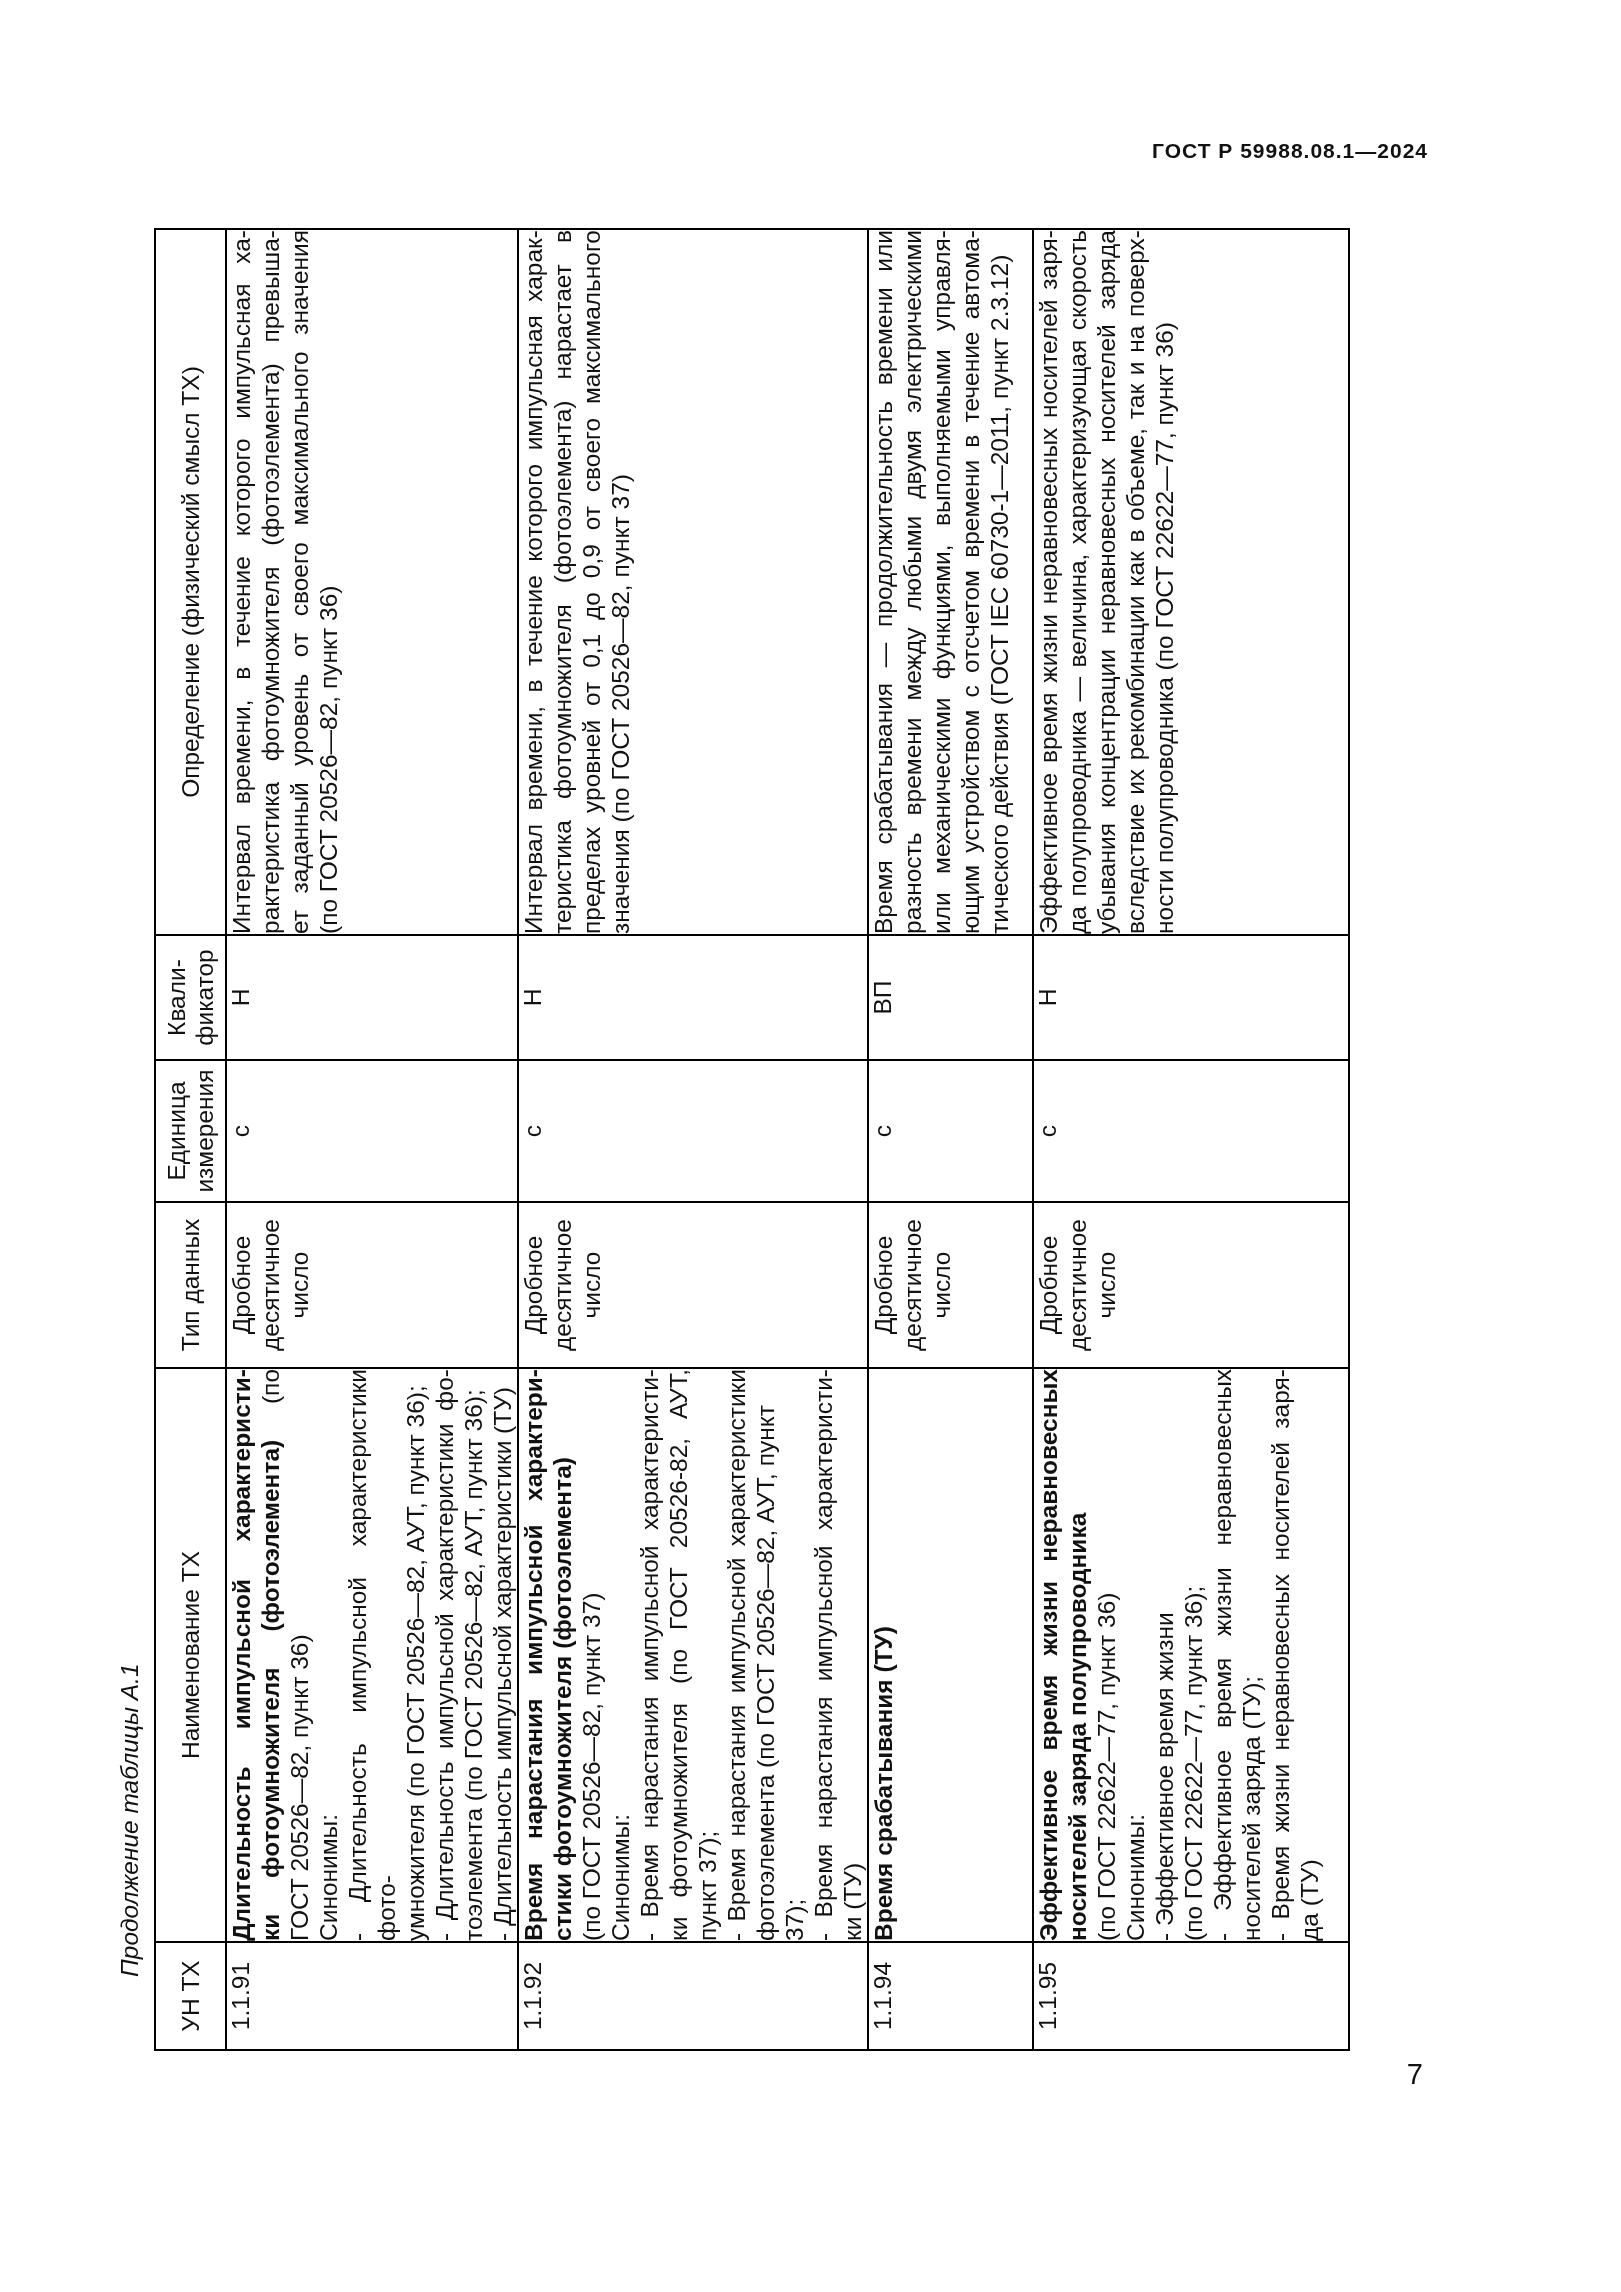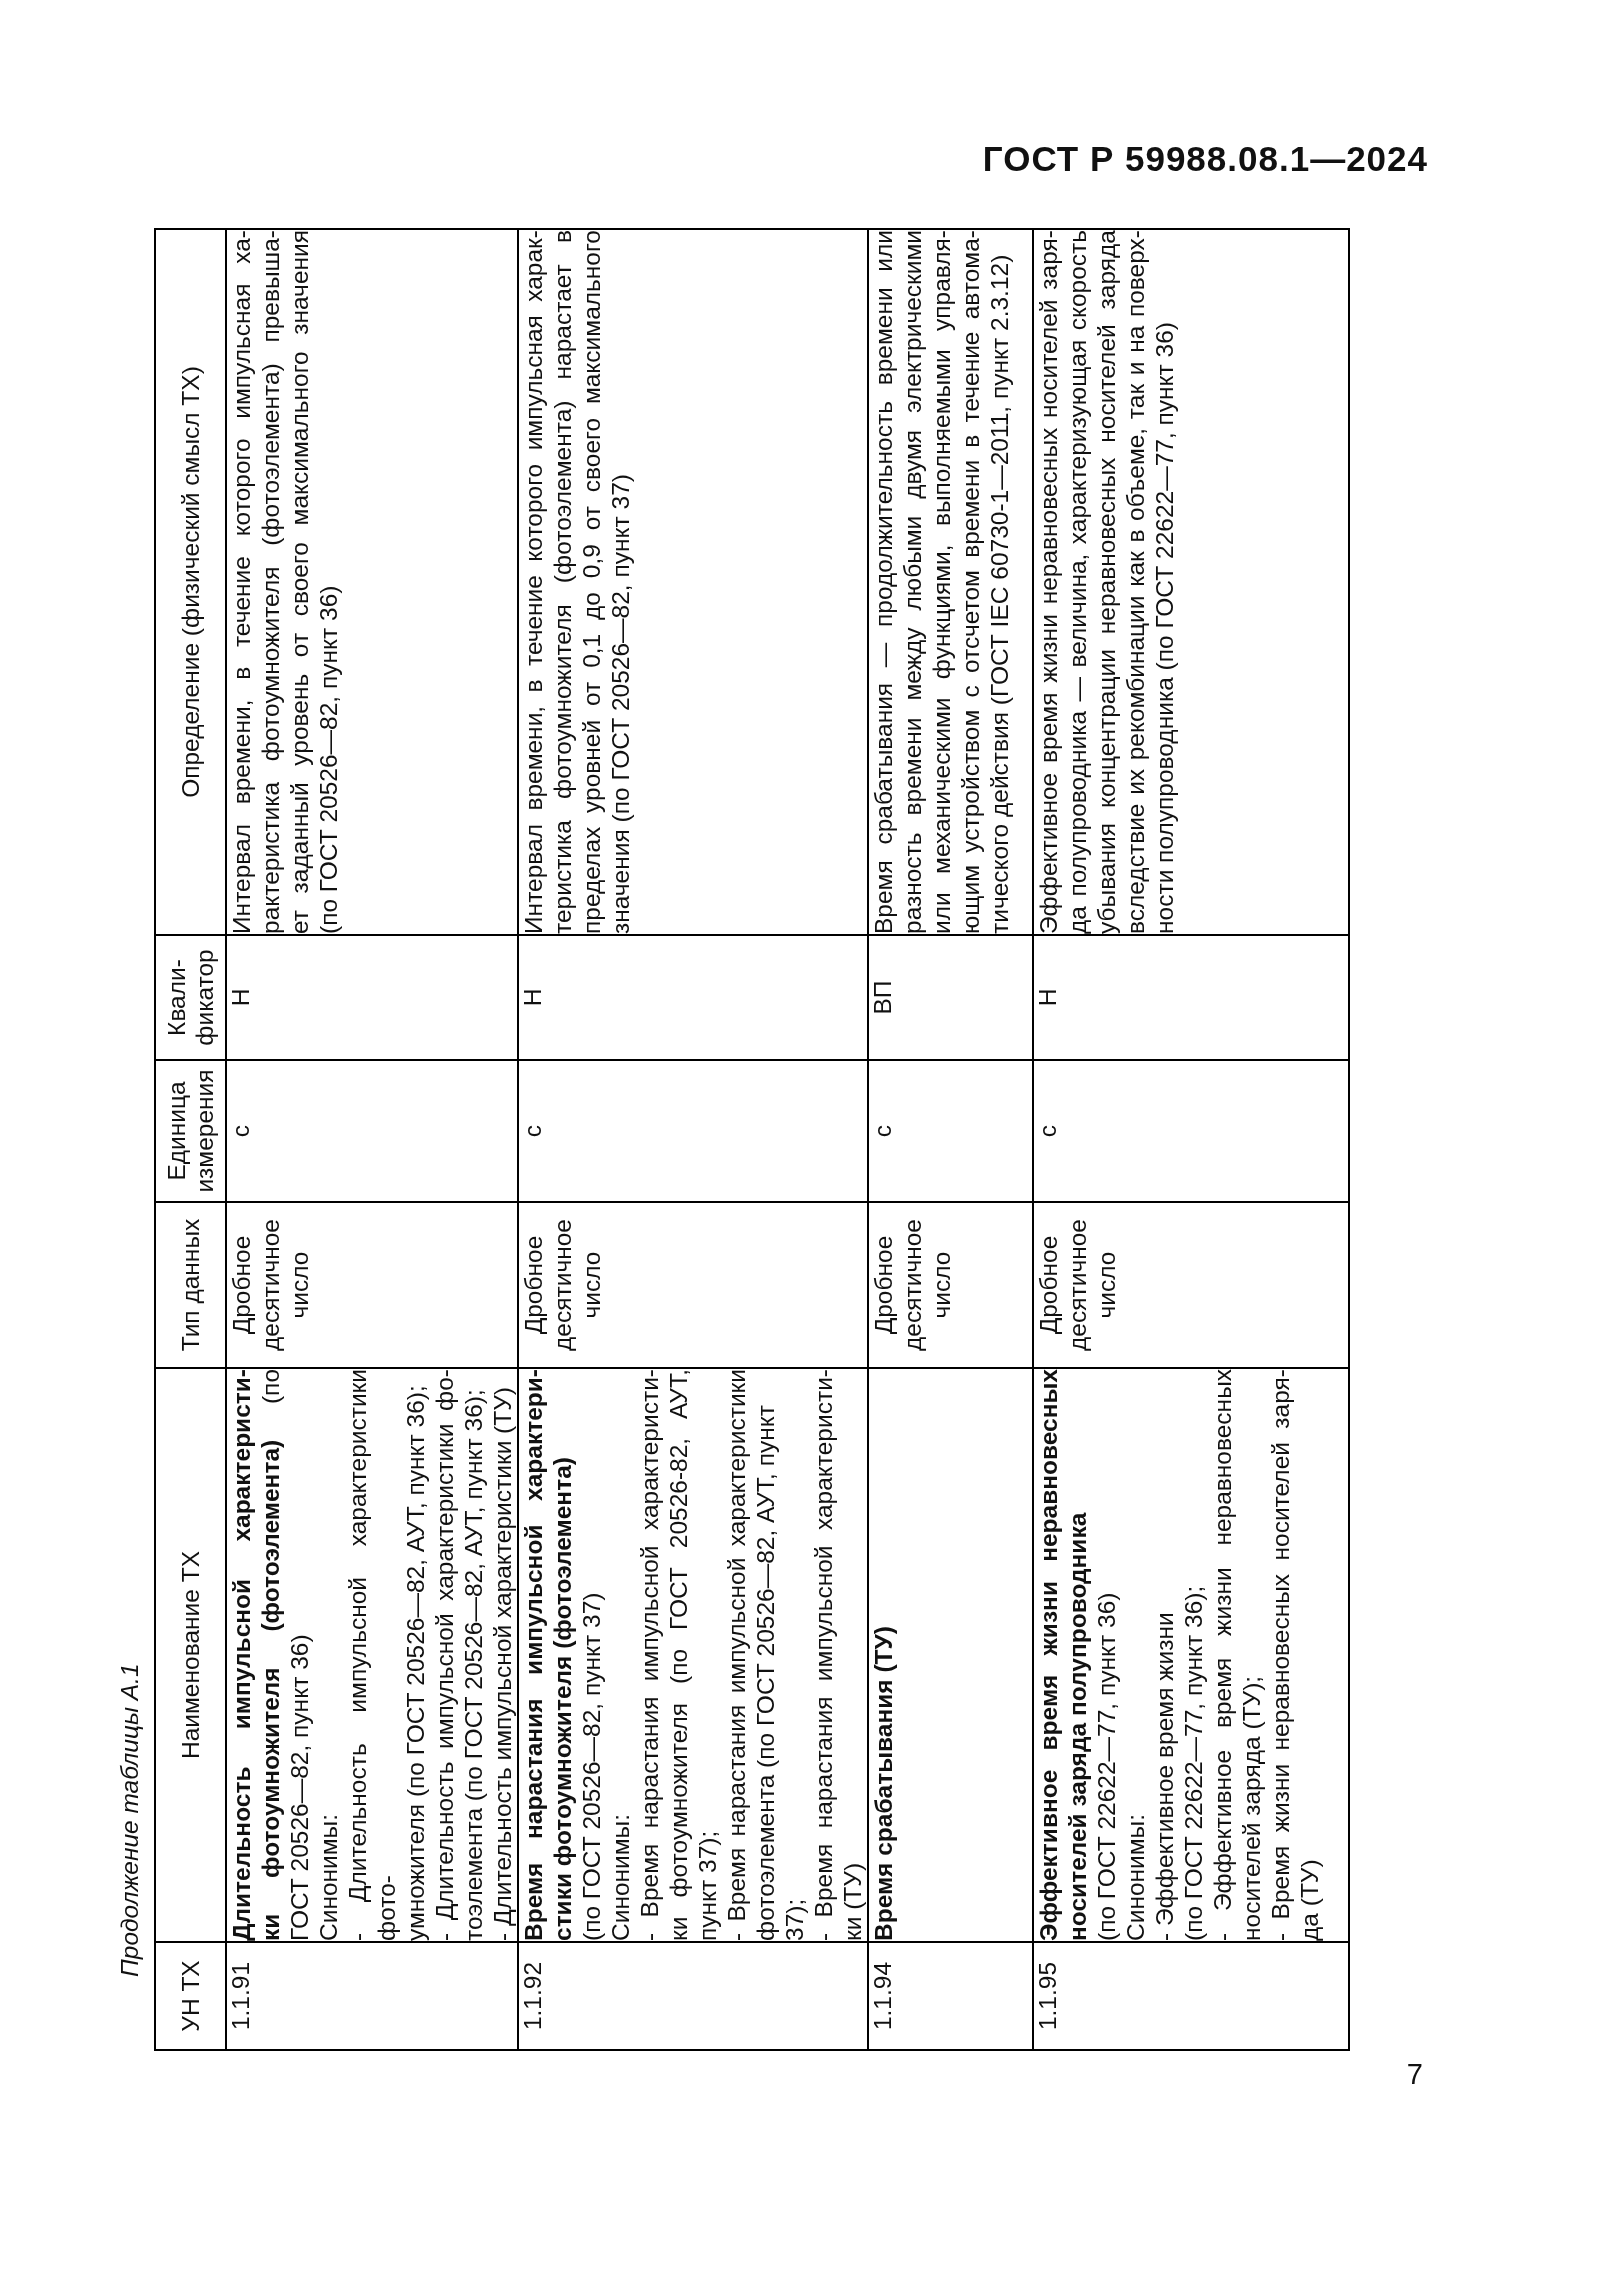--- a/index.html
+++ b/index.html
@@ -4,21 +4,21 @@
 <style>
   html,body { margin:0; padding:0; background:#888; }
   #sheet {
     position:relative; width:1621px; height:2293px; margin:0 auto;
     background:#ffffff; color:#111;
     font-family:"Liberation Sans", sans-serif;
     overflow:hidden;
   }
   #running-head {
     position:absolute; top:139px; right:193px;
-    font-size:35px; font-weight:bold; letter-spacing:1px; white-space:nowrap;
+    font-size:21px; font-weight:bold; letter-spacing:1px; white-space:nowrap;
   }
   #page-num {
     position:absolute; top:2058px; right:198px; font-size:29px;
   }
   
   #rotated {
     position:absolute; left:116px; top:230px;
     width:1821px; height:1219px;
     transform-origin:0 0;
     transform:rotate(-90deg) translateX(-1821px);

